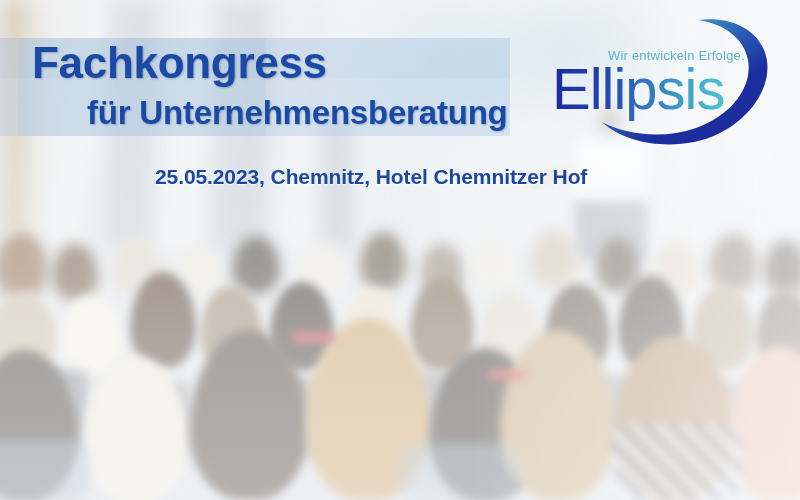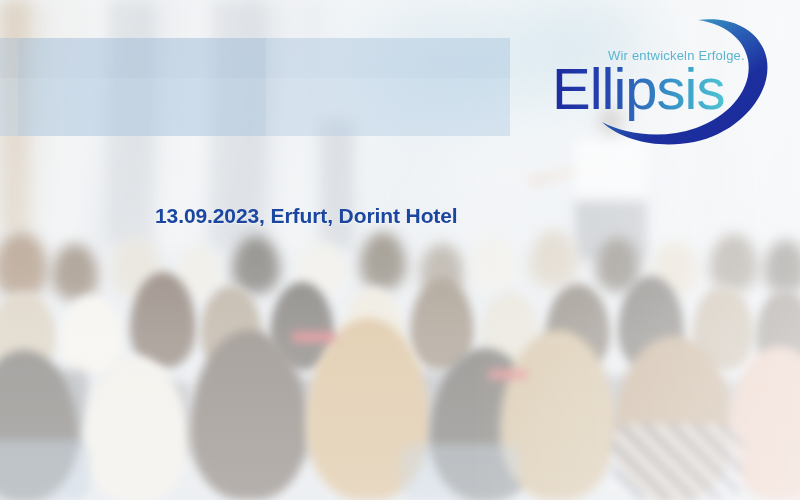--- a/index.html
+++ b/index.html
@@ -205,22 +205,24 @@
     <div class="wash"></div>
     <div class="wash-right"></div>
   </div>
 
   <div class="band">
     <div class="band-a"></div>
     <div class="band-b"></div>
     <div class="band-c"></div>
   </div>
 
-
-  <div class="dateline dateline-2">13.09.2023, Erfurt, Dorint Hotel</div>
+  <div class="title">Fachkongress</div>
+  <div class="subtitle">für Unternehmensberatung</div>
+
+  <div class="dateline dateline-1">25.05.2023, Chemnitz, Hotel Chemnitzer Hof</div>
 
 
   <div class="logo">
     <svg width="240" height="150" viewBox="0 0 240 150" xmlns="http://www.w3.org/2000/svg">
       <defs>
         <linearGradient id="wordGrad" x1="0" y1="0" x2="1" y2="0">
           <stop offset="0%" stop-color="#1d2a9e"></stop>
           <stop offset="28%" stop-color="#2340ae"></stop>
           <stop offset="52%" stop-color="#2f6fbe"></stop>
           <stop offset="74%" stop-color="#3b9cc8"></stop>

